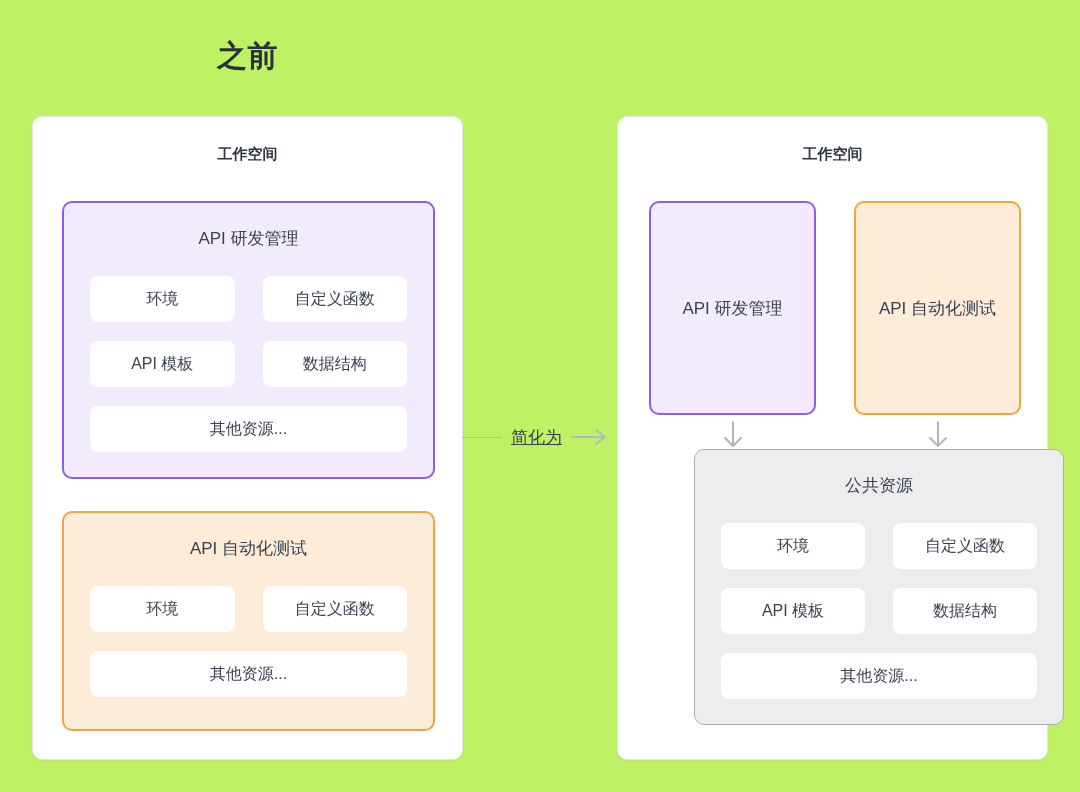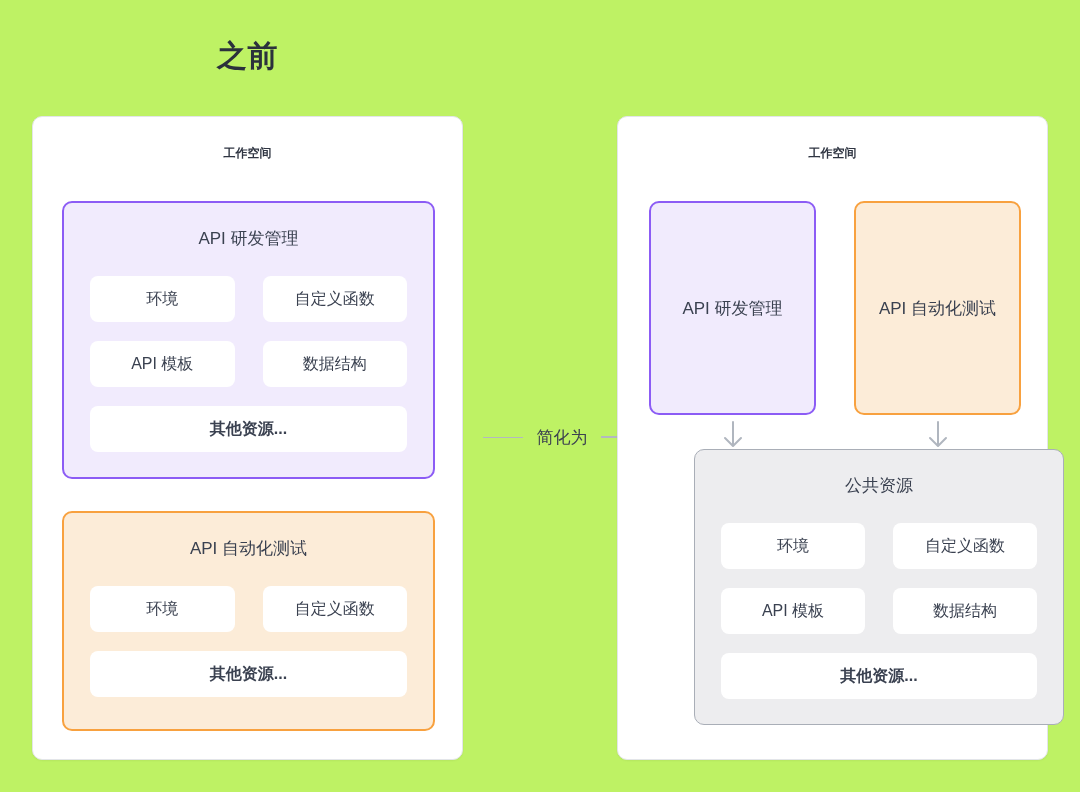--- a/index.html
+++ b/index.html
@@ -14,58 +14,58 @@
   .side-title.before{left:32px;}
   .side-title.after{left:617px;}
   .panel{
     position:absolute;top:116px;width:431px;height:644px;background:#ffffff;
     border:1.5px solid #e3e5e9;border-radius:10px;box-sizing:border-box;
     box-shadow:0 1px 2px rgba(20,24,40,.05);
   }
   .panel.left{left:32px;}
   .panel.right{left:617px;}
   .ws-label{
-    margin-top:28px;text-align:center;font-size:12px;font-weight:700;color:#2f3542;
+    margin-top:28px;text-align:center;font-size:15px;font-weight:700;color:#2f3542;
   }
   .group{
     position:absolute;left:29px;width:373px;border-radius:10px;box-sizing:border-box;
     padding:24px 26px 25px 26px;
   }
   .group.purple{top:84px;height:278px;background:#f1ebfd;border:2px solid #8c5cf5;}
   .group.orange{top:394px;height:220px;background:#fcecd8;border:2px solid #f8a13f;}
   .group-title{
     text-align:center;font-size:17px;color:#3a4150;margin-bottom:25px;line-height:24px;
   }
   .item-grid{
     display:grid;grid-template-columns:1fr 1fr;column-gap:28px;row-gap:19px;
   }
   .item{
     height:46px;background:#ffffff;border-radius:8px;
     display:flex;align-items:center;justify-content:center;
     font-size:16px;color:#3a4150;box-sizing:border-box;
   }
-  .item.wide{grid-column:1 / span 2;font-weight:bold;}
+  .item.wide{grid-column:1 / span 2;}
   .module{
     position:absolute;top:84px;width:167px;height:214px;border-radius:10px;box-sizing:border-box;
     display:flex;align-items:center;justify-content:center;font-size:17px;color:#3a4150;
   }
   .module.purple{left:31px;background:#f1ebfd;border:2px solid #8c5cf5;}
   .module.orange{left:236px;background:#fcecd8;border:2px solid #f8a13f;}
   .down-arrow{position:absolute;top:304px;width:24px;height:28px;}
   .down-arrow.a1{left:103px;}
   .down-arrow.a2{left:308px;}
   .shared{
     position:absolute;left:31px;top:332px;width:370px;height:276px;border-radius:10px;
     box-sizing:border-box;background:#ededef;border:1.5px solid #a9aeb7;
     padding:24px 26px 25px 26px;
     margin-left:45px;
   }
   .connector{
-    position:absolute;left:483px;top:425px;width:154px;height:24px;
-    display:flex;align-items:center;justify-content:space-between;
+    position:absolute;left:453px;top:425px;width:154px;height:24px;
+    display:flex;align-items:center;justify-content:flex-end;text-decoration:underline;
   }
   .connector .dash{width:40px;height:0;border-top:1.6px solid #b3b8c0;flex:none;}
   .connector .label{font-size:17px;color:#3c4250;margin:0 9px;white-space:nowrap;}
   .connector .arrow{flex:none;display:block;}
 </style>
 </head>
 <body>
 
 <div class="canvas">
 

